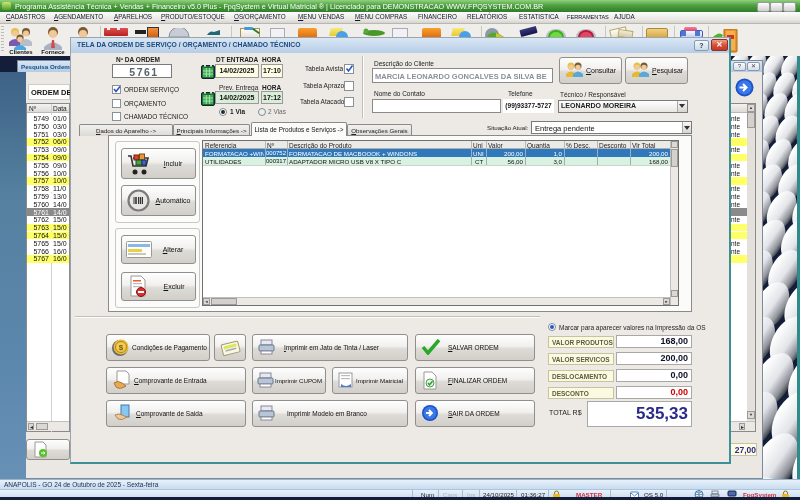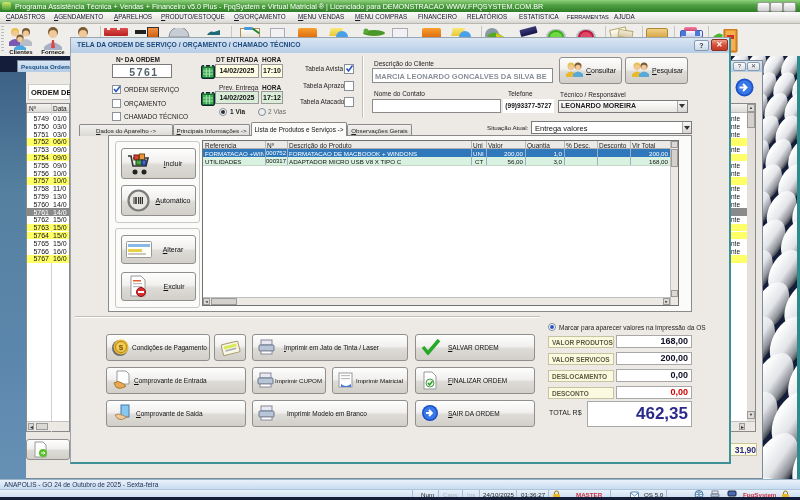--- a/index.html
+++ b/index.html
@@ -409,21 +409,21 @@
 
   <div class="abs" style="left:747px;top:104px;width:8px;height:327px;background:#e4e1dc;"></div>
   <div class="abs" style="left:747px;top:104px;width:8px;height:8px;background:#dcd9d4;border:1px solid #9a9a9a;box-sizing:border-box;font-size:4px;text-align:center;line-height:6px;color:#333;">▲</div>
   <div class="abs" style="left:747px;top:112px;width:8px;height:16px;background:#d4d1cc;border:1px solid #9a9a9a;box-sizing:border-box;"></div>
   <div class="abs" style="left:747px;top:411px;width:8px;height:8px;background:#dcd9d4;border:1px solid #9a9a9a;box-sizing:border-box;font-size:4px;text-align:center;line-height:6px;color:#333;">▼</div>
 
   <div class="abs" style="left:726px;top:421px;width:29px;height:10px;background:#ece9e5;border-top:1px solid #c0c0c0;box-sizing:border-box;"></div>
   <div class="abs" style="left:739px;top:423px;width:6px;height:7px;background:#dcd9d4;border:1px solid #9a9a9a;box-sizing:border-box;font-size:5px;line-height:6px;text-align:center;color:#333;">►</div>
 
   <div class="abs" style="left:723px;top:443px;width:34px;height:13px;background:#fdfbe2;border:1px solid #c6c49e;box-sizing:border-box;"></div>
-  <div class="abs" style="left:724px;top:445px;width:32px;text-align:right;font-size:8.5px;font-weight:bold;color:#2a2a8c;">31,90</div>
+  <div class="abs" style="left:724px;top:445px;width:32px;text-align:right;font-size:8.5px;font-weight:bold;color:#2a2a8c;">27,00</div>
 
   <svg class="abs" style="left:735px;top:78px;" width="19" height="19" viewBox="0 0 19 19">
     <circle cx="9.5" cy="9.5" r="9" fill="#1a50c8"></circle>
     <circle cx="9.5" cy="9.5" r="7.2" fill="#3a78e8"></circle>
     <path d="M4.5 9.5 h6 m-2.5 -3.5 l3.5 3.5 l-3.5 3.5" stroke="#fff" stroke-width="2" fill="none"></path>
   </svg>
 </div>
 </div>
 
 <div id="dialog">
@@ -528,21 +528,21 @@
   <div class="abs" style="left:677px;top:101px;width:10px;height:11px;background:linear-gradient(#f8f8f8,#d8d6d2);border-left:1px solid #aaa;box-sizing:border-box;"></div>
   <div class="abs" style="left:679px;top:104px;width:0;height:0;border-left:3px solid transparent;border-right:3px solid transparent;border-top:4px solid #333;"></div>
 
   <div id="tabs">
     <div class="abs" style="left:79px;top:124px;width:94px;height:12px;background:linear-gradient(#f2f1ef,#dcdad5);border:1px solid #8a8a8a;border-bottom:none;border-radius:2px 2px 0 0;box-sizing:border-box;font-size:6.2px;color:#222;text-align:center;line-height:11px;overflow:hidden;white-space:nowrap;"><u>D</u>ados do Aparelho -&gt;</div>
     <div class="abs" style="left:173px;top:124px;width:77px;height:12px;background:linear-gradient(#f2f1ef,#dcdad5);border:1px solid #8a8a8a;border-bottom:none;border-radius:2px 2px 0 0;box-sizing:border-box;font-size:6.2px;color:#222;text-align:center;line-height:11px;overflow:hidden;white-space:nowrap;"><u>P</u>rincipais Informações -&gt;</div>
     <div class="abs" style="left:251px;top:122px;width:96px;height:14px;background:#fbfbfa;border:1px solid #8a8a8a;border-bottom:none;border-radius:2px 2px 0 0;box-sizing:border-box;font-size:6.4px;color:#111;text-align:center;line-height:13px;overflow:hidden;white-space:nowrap;">Lista de Produtos e Serviços -&gt;</div>
     <div class="abs" style="left:347px;top:124px;width:65px;height:12px;background:linear-gradient(#f2f1ef,#dcdad5);border:1px solid #8a8a8a;border-bottom:none;border-radius:2px 2px 0 0;box-sizing:border-box;font-size:6.2px;color:#222;text-align:center;line-height:11px;overflow:hidden;white-space:nowrap;"><u>O</u>bservações Gerais</div>
     <div class="abs" style="left:487px;top:124px;font-size:6.2px;color:#1c1c1c;">Situação Atual:</div>
     <div class="abs" style="left:531px;top:121px;width:161px;height:13px;background:#fff;border:1px solid #7a7a7a;box-sizing:border-box;"></div>
-    <div class="abs" style="left:535px;top:124px;font-size:7.5px;color:#111;">Entrega valores</div>
+    <div class="abs" style="left:535px;top:124px;font-size:7.5px;color:#111;">Entrega pendente</div>
     <div class="abs" style="left:682px;top:122px;width:9px;height:11px;background:linear-gradient(#f8f8f8,#d8d6d2);border-left:1px solid #aaa;box-sizing:border-box;"></div>
     <div class="abs" style="left:684px;top:126px;width:0;height:0;border-left:3px solid transparent;border-right:3px solid transparent;border-top:4px solid #333;"></div>
   </div>
   <div id="tabpage">
     <div class="abs" style="left:108px;top:135px;width:584px;height:177px;background:#fbfbfa;border:1px solid #8a8a8a;box-sizing:border-box;"></div>
     <div class="abs" style="left:252px;top:135px;width:94px;height:2px;background:#fbfbfa;"></div>
 
     <div class="abs" style="left:115px;top:141px;width:85px;height:82px;border:1px solid #cac8c3;border-radius:3px;box-sizing:border-box;"></div>
     <div class="abs" style="left:115px;top:228px;width:85px;height:80px;border:1px solid #cac8c3;border-radius:3px;box-sizing:border-box;"></div>
 
@@ -740,21 +740,21 @@
     <div class="ylab" style="left:548px;top:336px;width:66px;height:12px;">VALOR PRODUTOS</div>
     <div class="vbox" style="left:616px;top:335px;width:76px;height:13px;">168,00</div>
     <div class="ylab" style="left:548px;top:353px;width:66px;height:12px;">VALOR SERVICOS</div>
     <div class="vbox" style="left:616px;top:352px;width:76px;height:13px;">200,00</div>
     <div class="ylab" style="left:548px;top:370px;width:66px;height:12px;">DESLOCAMENTO</div>
     <div class="vbox" style="left:616px;top:369px;width:76px;height:13px;">0,00</div>
     <div class="ylab" style="left:548px;top:387px;width:66px;height:12px;">DESCONTO</div>
     <div class="vbox" style="left:616px;top:386px;width:76px;height:13px;color:#d00000;">0,00</div>
     <div class="abs" style="left:549px;top:409px;font-size:7px;color:#222;">TOTAL R$</div>
     <div class="abs" style="left:587px;top:401px;width:105px;height:26px;background:#fff;border:1px solid #a8a8a8;box-sizing:border-box;"></div>
-    <div class="abs" style="left:588px;top:404px;width:100px;text-align:right;font-size:17px;font-weight:bold;color:#2a2a8c;">462,35</div>
+    <div class="abs" style="left:588px;top:404px;width:100px;text-align:right;font-size:17px;font-weight:bold;color:#2a2a8c;">535,33</div>
   </div>
 </div>
 
 <div class="abs" style="left:0;top:479px;width:800px;height:10px;
      background:linear-gradient(#e8f1fb,#c8dcf0);border-top:1px solid #9ab4cc;box-sizing:border-box;"></div>
 <div class="abs" style="left:4px;top:481px;font-size:6.5px;color:#1a2a4a;">ANAPOLIS - GO 24 de Outubro de 2025 - Sexta-feira</div>
 <div class="abs" id="sbar2" style="left:0;top:489px;width:800px;height:8px;
      background:linear-gradient(#eaf2fb,#cfe0f2);border-top:1px solid #aec4da;box-sizing:border-box;">
   <span class="abs" style="left:412px;top:0px;width:1px;height:7px;background:#a8bcd2;"></span>
   <span class="abs" style="left:421px;top:1px;font-size:6.2px;color:#222;">Num</span>

